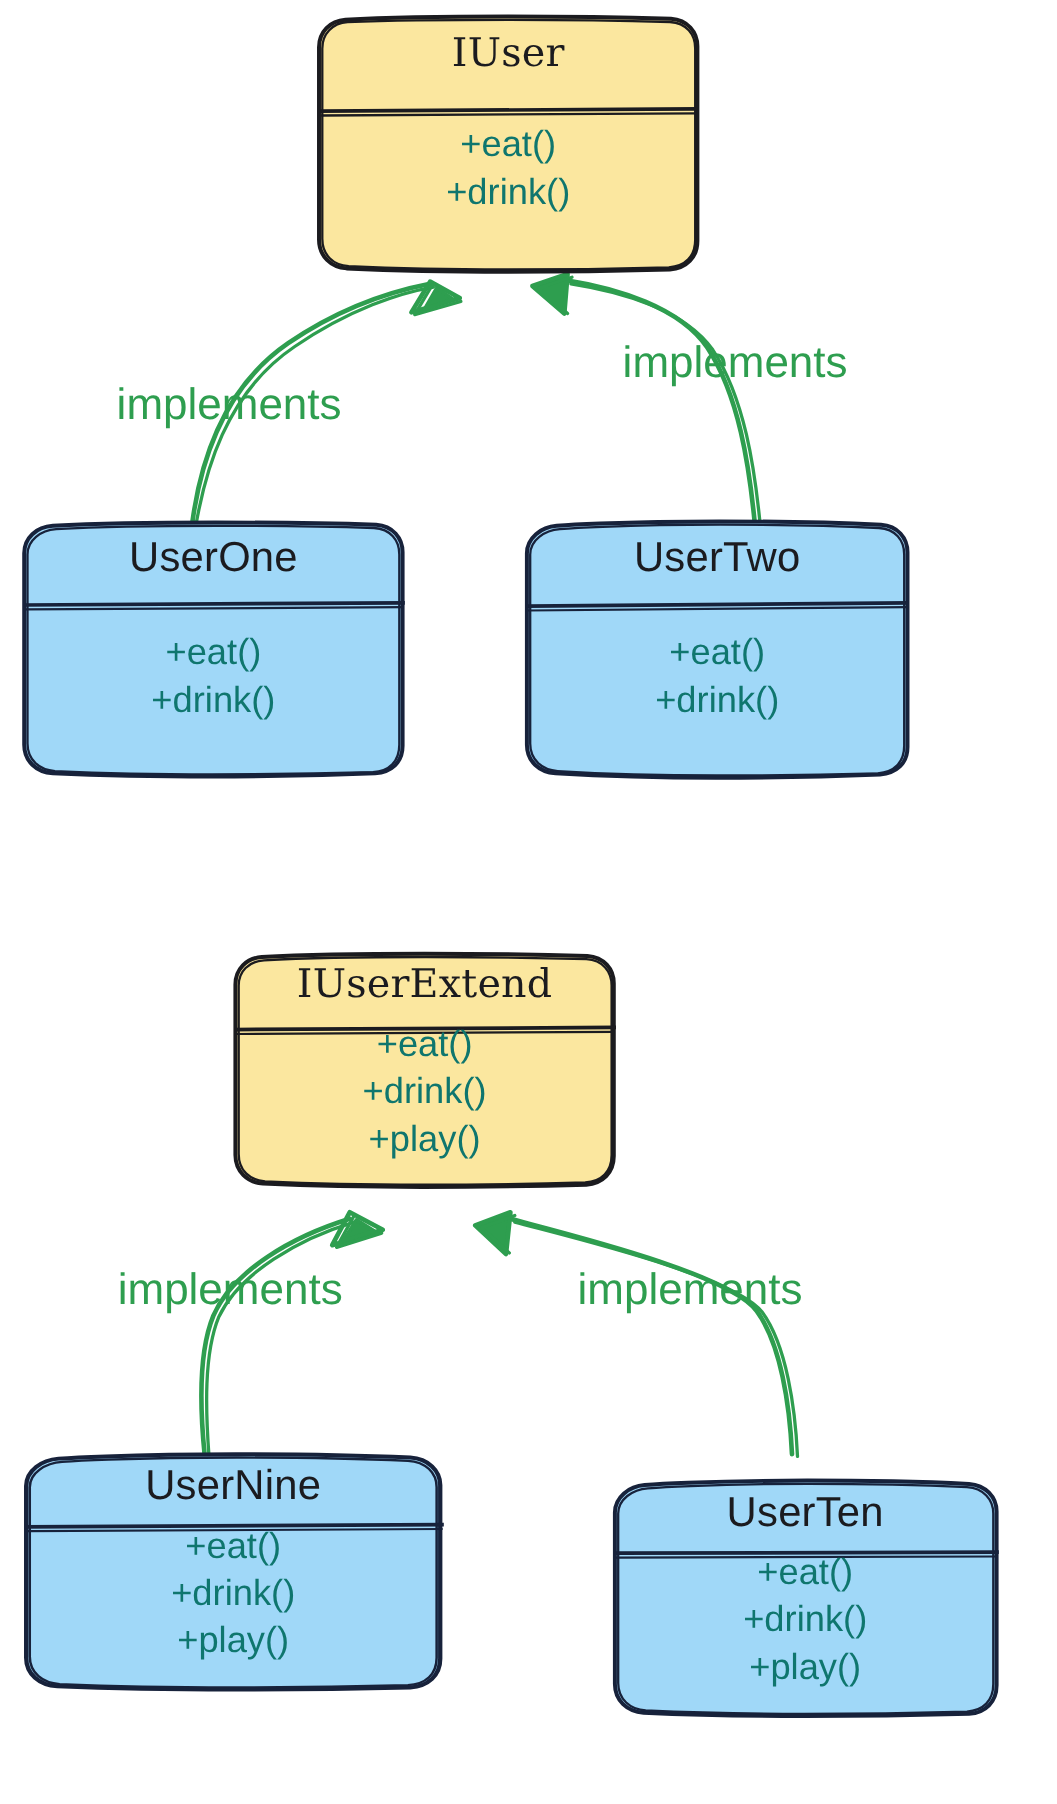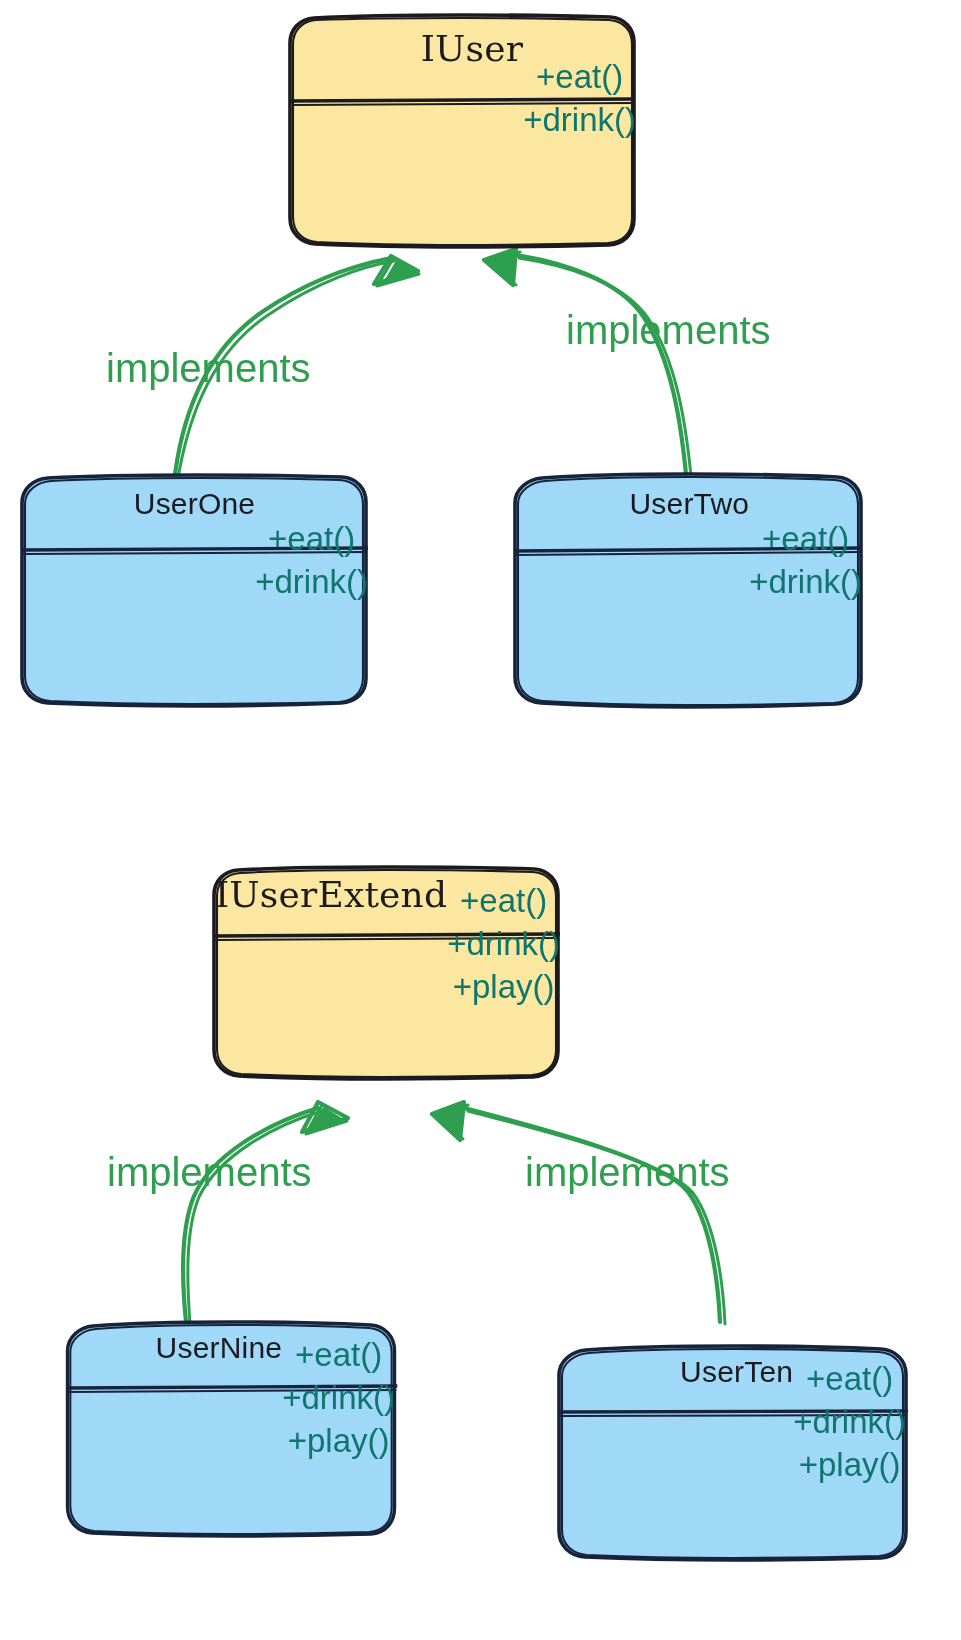--- a/index.html
+++ b/index.html
@@ -36,27 +36,27 @@
     width: calc(100% + 16px);
     height: calc(100% + 16px);
     overflow: visible;
     pointer-events: none;
   }
   .box-inner {
     position: relative;
     width: 100%;
     height: 100%;
     display: flex;
+    flex-direction: column;
     z-index: 2;
-    justify-content: flex-end;
   }
   .box-title {
     text-align: center;
     color: #1b1b1f;
-    font-size: 30px;
+    font-size: 38px;
     line-height: 1.05;
     letter-spacing: 0.2px;
     white-space: nowrap;
   }
   .box-members {
     text-align: center;
     color: #0f766e;
     font-size: 33px;
     line-height: 1.30;
   }
@@ -79,29 +79,29 @@
 
   
   #box-iuser        { left: 288px; top: 14px;   width: 348px; height: 232px; }
   #box-iuser .box-title   { padding-top: 16px; }
   #box-iuser .box-members { padding-top: 42px; }
 
   #box-userone      { left: 20px;  top: 474px;  width: 348px; height: 230px; }
   #box-userone .box-title   { padding-top: 14px; }
   #box-userone .box-members { padding-top: 44px; }
 
-  #box-usertwo      { left: 478px; top: 474px;  width: 348px; height: 230px; margin-left: 36px; }
+  #box-usertwo      { left: 478px; top: 474px;  width: 348px; height: 230px; }
   #box-usertwo .box-title   { padding-top: 14px; }
   #box-usertwo .box-members { padding-top: 44px; }
 
   #box-iuserextend  { left: 212px; top: 866px;  width: 348px; height: 212px; }
   #box-iuserextend .box-title   { padding-top: 10px; }
   #box-iuserextend .box-members { padding-top: 14px; }
 
-  #box-usernine     { left: 22px;  top: 1322px; width: 328px; height: 212px; margin-left: 45px; }
+  #box-usernine     { left: 22px;  top: 1322px; width: 380px; height: 212px; }
   #box-usernine .box-title   { padding-top: 10px; }
   #box-usernine .box-members { padding-top: 12px; }
 
   #box-userten      { left: 558px; top: 1322px; width: 348px; height: 212px; margin-top: 24px; }
   #box-userten .box-title   { padding-top: 10px; }
   #box-userten .box-members { padding-top: 12px; }
 
   #label-impl-1 { left: 106px; top: 348px; }
   #label-impl-2 { left: 566px; top: 310px; }
   #label-impl-3 { left: 107px; top: 1152px; }

